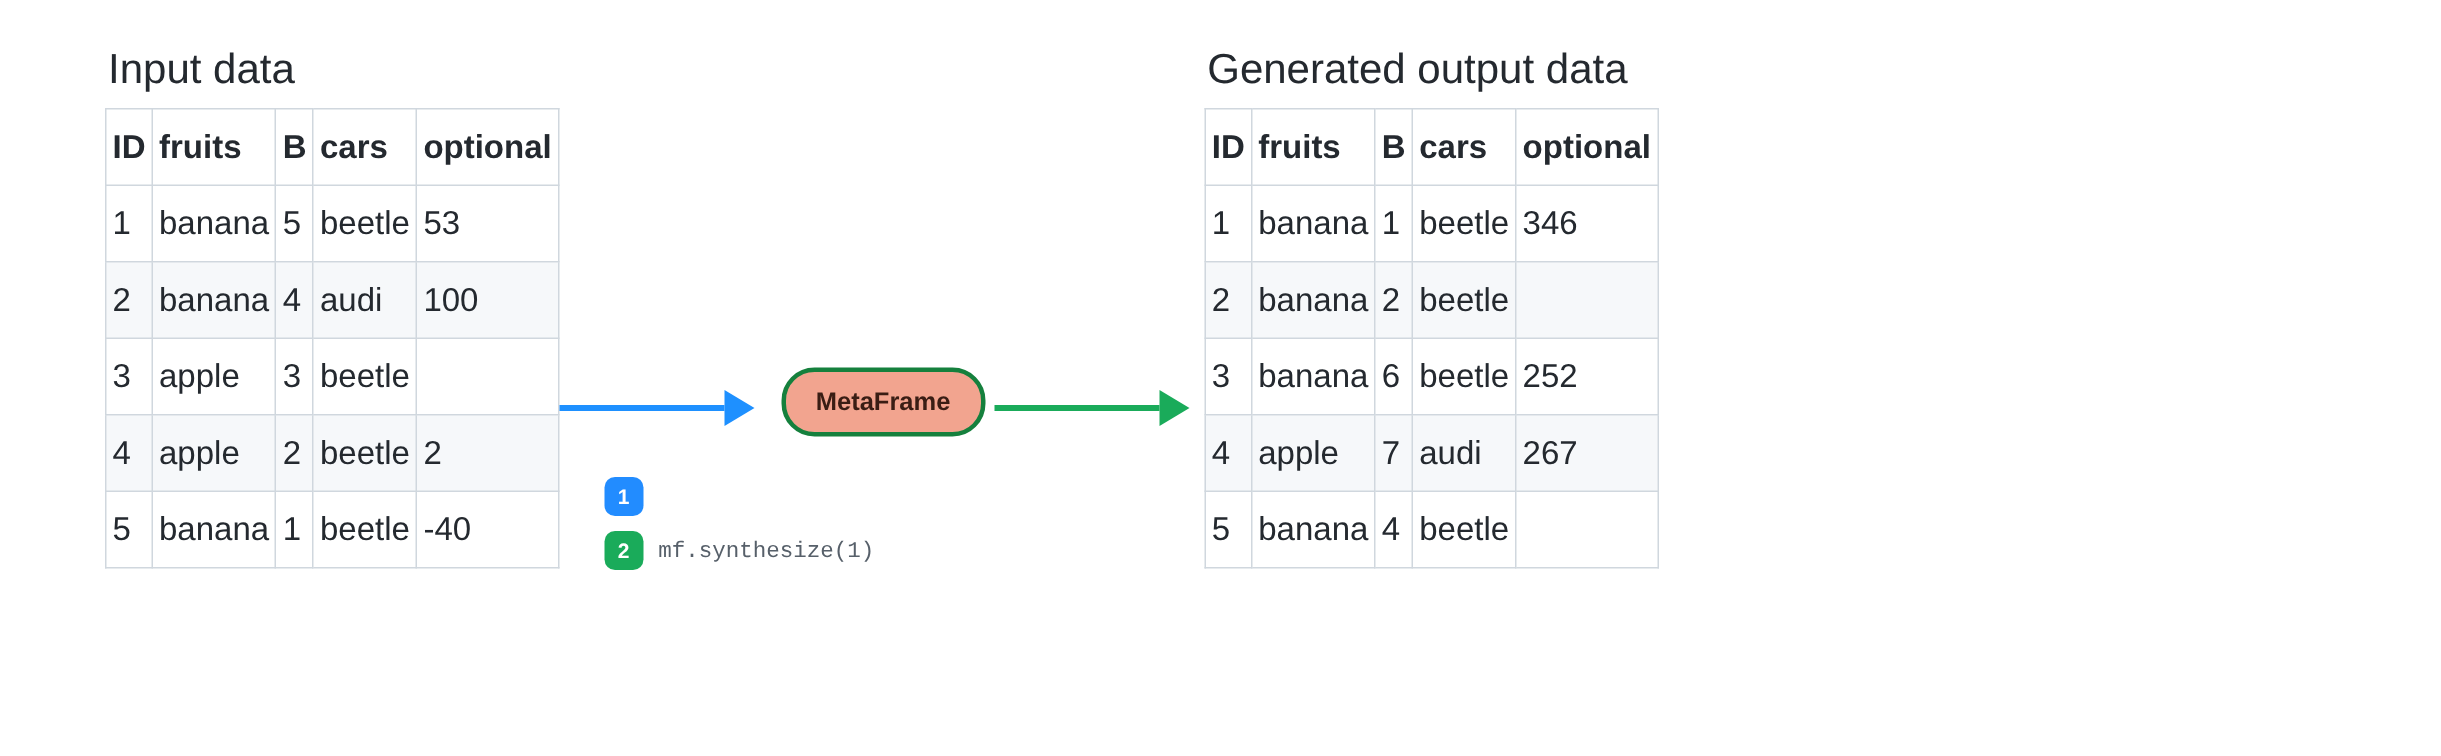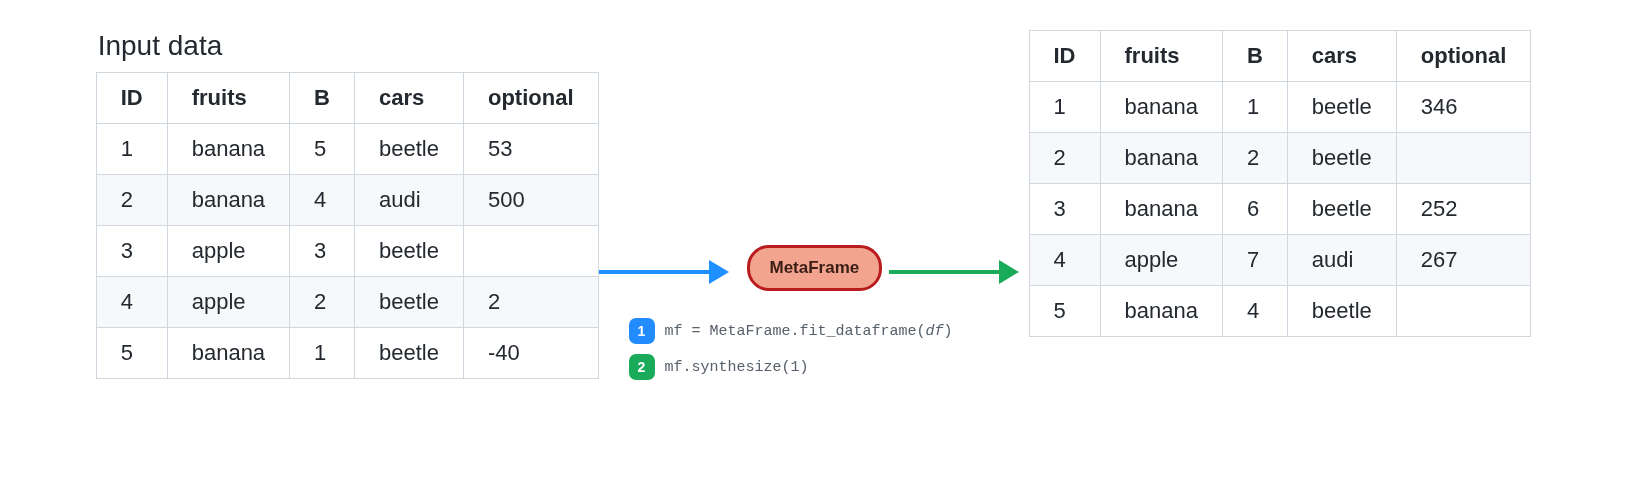--- a/index.html
+++ b/index.html
@@ -10,40 +10,40 @@
   }
   .canvas {
     width: 1627px;
     height: 504px;
     background: #fff;
     border-radius: 40px;
     position: relative;
     padding: 30px 70px;
     display: flex;
     align-items: flex-start;
-    justify-content: center;
+    justify-content: flex-start;
   }
   .block {
     display: flex;
     flex-direction: column;
   }
   .title {
     font-size: 28px;
     color: #24292f;
     margin: 0 0 10px 2px;
     font-weight: 400;
   }
   table {
     border-collapse: collapse;
     font-size: 22px;
     color: #24292f;
   }
   th, td {
     border: 1px solid #d0d7de;
-    padding: 12px 24px;
+    padding: 12px 4px;
     text-align: left;
     background: #fff;
   }
   th {
     font-weight: 600;
     background: #fff;
   }
   tbody tr:nth-child(even) td {
     background: #f6f8fa;
   }
@@ -76,21 +76,21 @@
   .arrow-head-green {
     width: 0; height: 0;
     border-top: 12px solid transparent;
     border-bottom: 12px solid transparent;
     border-left: 20px solid #1aab5a;
   }
   .pill {
     position: absolute;
     left: 148px; top: 175px;
     background: #f2a48f;
-    border: 3px solid #b91c1c;
+    border: 3px solid #15803d;
     border-radius: 22px;
     padding: 10px 20px;
     font-size: 17px;
     font-weight: 600;
     color: #3a1d14;
   }
   .codes {
     position: absolute;
     left: 30px; top: 248px;
     font-family: "SFMono-Regular", Consolas, "Liberation Mono", Menlo, monospace;
@@ -142,21 +142,21 @@
           <td>banana</td>
           <td>5</td>
           <td>beetle</td>
           <td>53</td>
         </tr>
         <tr>
           <td>2</td>
           <td>banana</td>
           <td>4</td>
           <td>audi</td>
-          <td>500</td>
+          <td>100</td>
         </tr>
         <tr>
           <td>3</td>
           <td>apple</td>
           <td>3</td>
           <td>beetle</td>
           <td class="empty"></td>
         </tr>
         <tr>
           <td>4</td>
@@ -182,30 +182,30 @@
         <div class="arrow-head-blue"></div>
     </div>
     <div class="pill">MetaFrame</div>
     <div class="arrow" style="left:290px; top:190px;">
       <div class="arrow-line-green"></div>
         <div class="arrow-head-green"></div>
     </div>
     <div class="codes">
       <div class="code-line">
         <span class="step-badge b-blue">1</span>
-        <span class="code-text"><span>mf = MetaFrame.fit_dataframe(</span><i>df</i><span>)</span></span>
       </div>
       <div class="code-line">
         <span class="step-badge b-green">2</span>
         <span class="code-text"><span>mf.synthesize(1)</span></span>
       </div>
     </div>
   </div>
 
   <div class="block">
+    <div class="title">Generated output data</div>
     <table>
       <thead>
           <tr>
         <th>ID</th>
         <th>fruits</th>
         <th>B</th>
         <th>cars</th>
         <th>optional</th>
       </tr>
         </thead>

